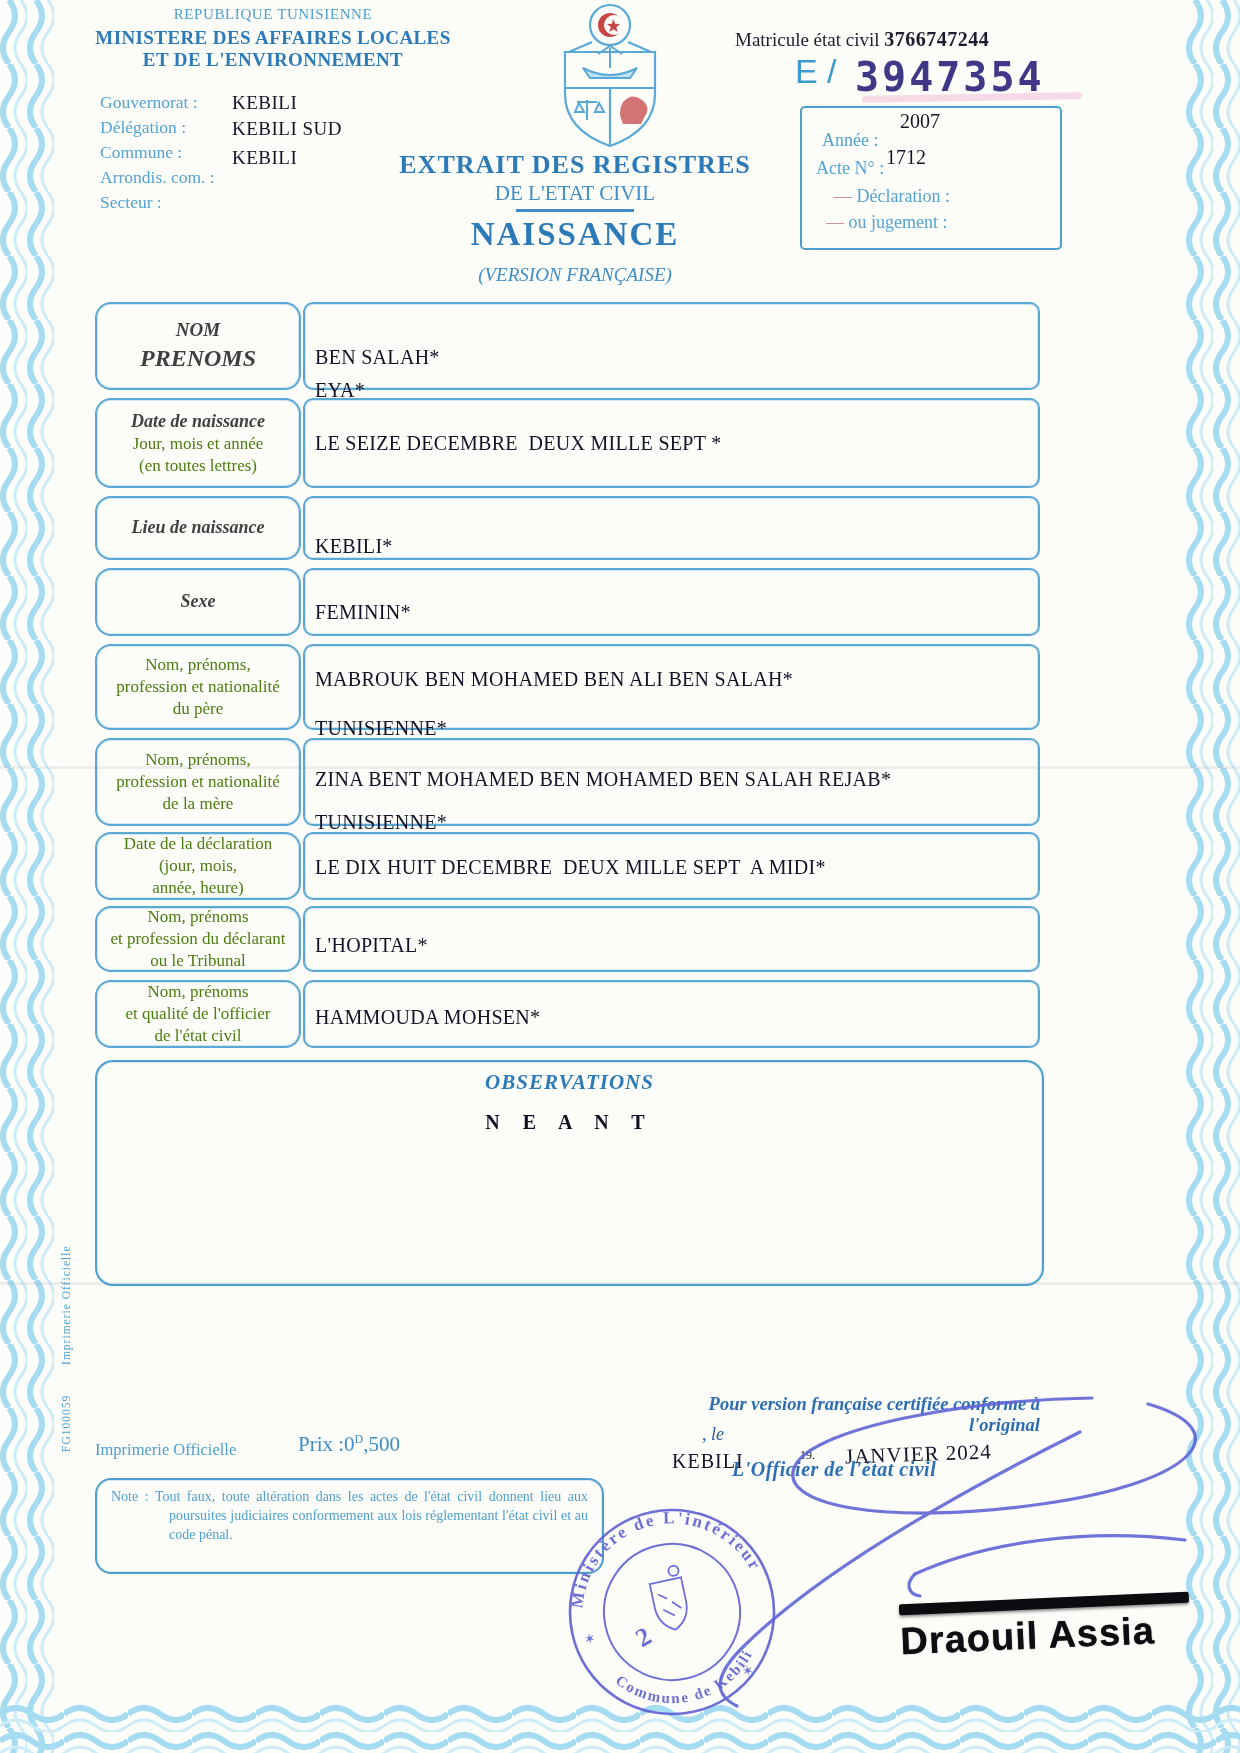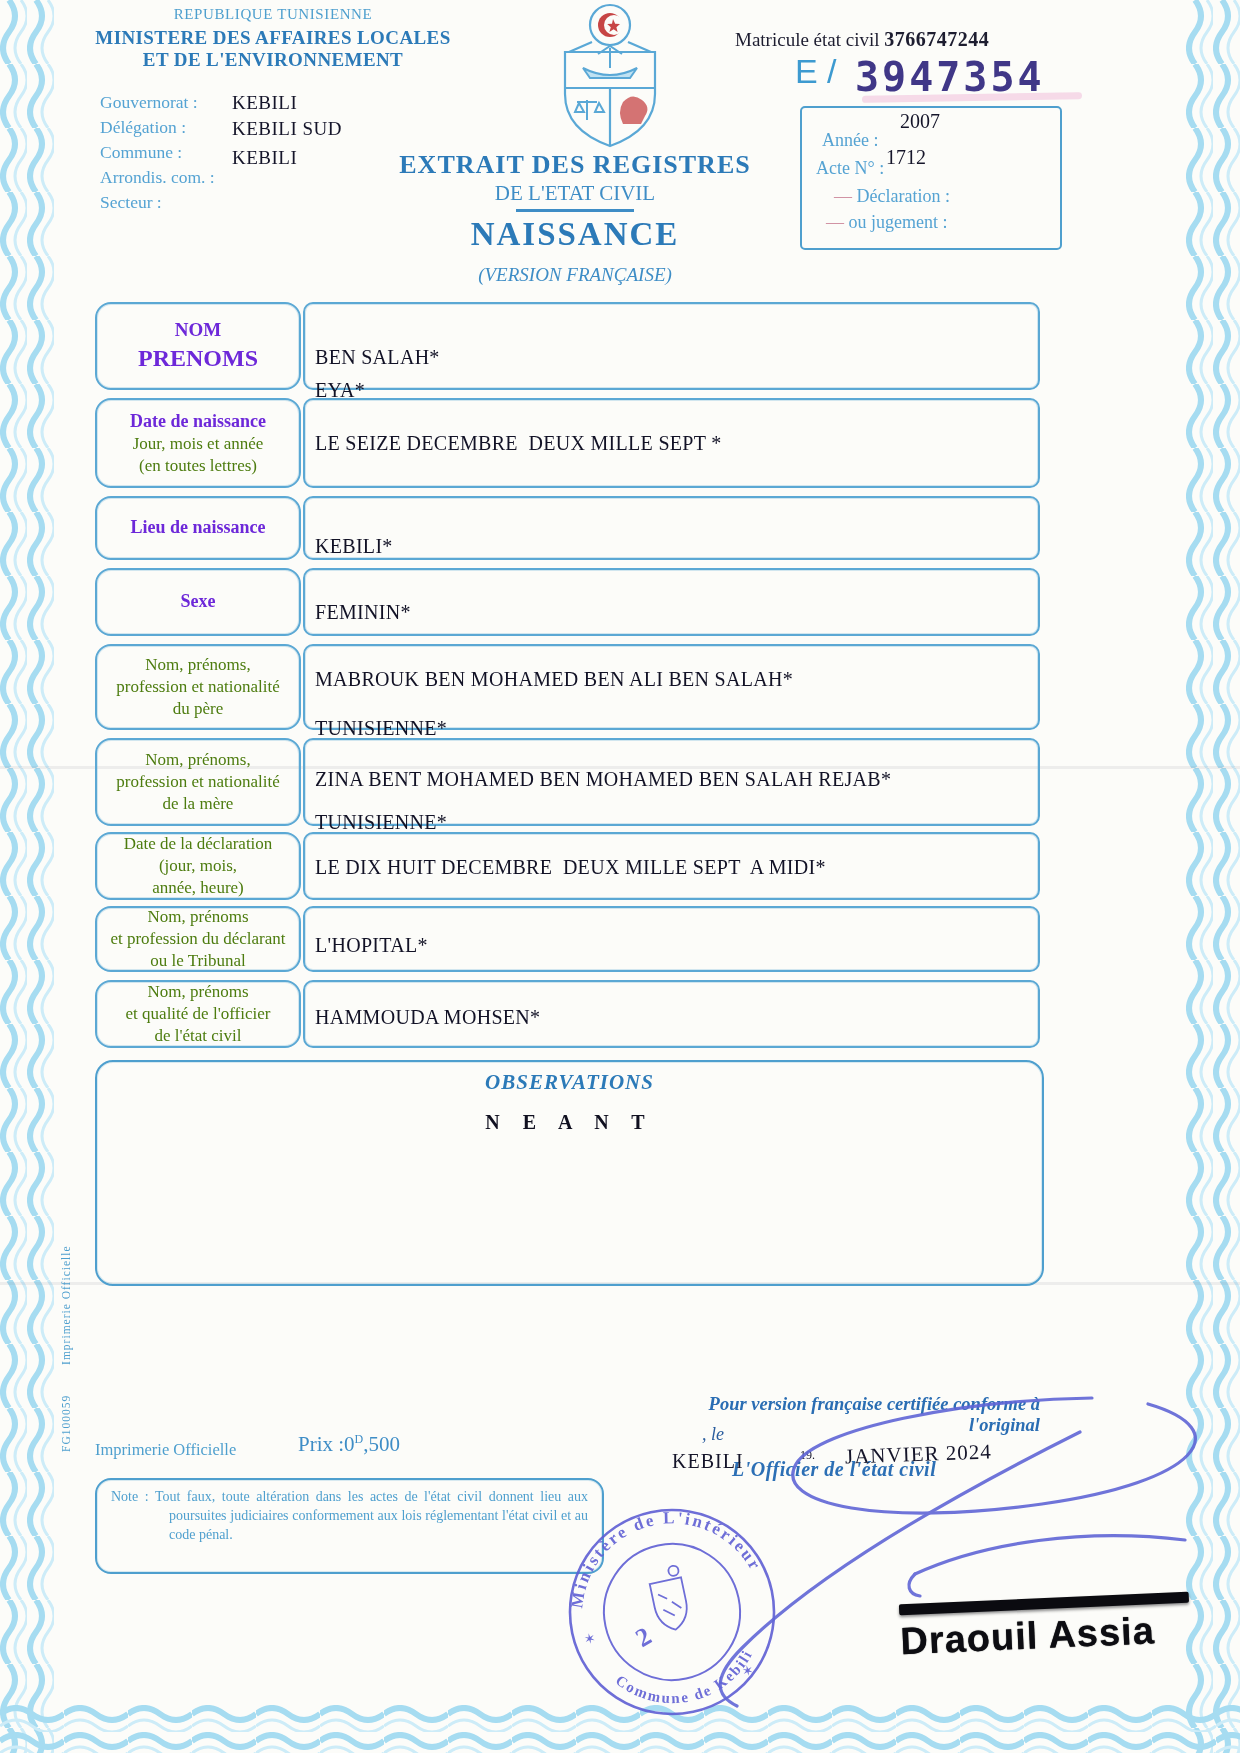--- a/index.html
+++ b/index.html
@@ -40,21 +40,21 @@
   .dash{color:#cf8fa0;}
 
   
   .row{position:absolute;left:95px;width:945px;}
   .lcell{position:absolute;left:0;top:0;bottom:0;width:202px;border:2.5px solid #5ba8d4;border-radius:16px;
          display:flex;flex-direction:column;justify-content:center;align-items:center;text-align:center;
          box-shadow:inset 0 0 0 1px rgba(130,190,220,.35);}
   .vcell{position:absolute;left:208px;top:0;bottom:0;right:0;border:2.5px solid #5ba8d4;border-radius:10px;
          box-shadow:inset 0 0 0 1px rgba(130,190,220,.35);}
   .lline{color:#4d7c0f;font-size:17px;line-height:1.28;}
-  .lb{font-weight:bold;color:#6d28d9;font-size:18px;}
+  .lb{font-weight:bold;color:#404040;font-size:18px;font-style:italic;}
   .val{position:absolute;left:10px;font-size:20px;color:#121226;white-space:pre;letter-spacing:.3px;}
 
   
   .obsbox{position:absolute;left:95px;top:1060px;width:945px;height:222px;border:2.5px solid #4e9fce;border-radius:18px;
           box-shadow:inset 0 0 0 1px rgba(130,190,220,.3);text-align:center;}
   .obs-t{font-size:21px;font-weight:bold;font-style:italic;color:#2c7ab8;margin-top:8px;letter-spacing:1px;}
   .obs-v{font-size:20px;font-weight:bold;color:#101020;letter-spacing:9px;margin-top:16px;}
 
   .sidevert{position:absolute;left:60px;top:1452px;transform:rotate(-90deg);transform-origin:0 0;
             white-space:nowrap;font-size:11.5px;color:#4e9fce;letter-spacing:1px;}

